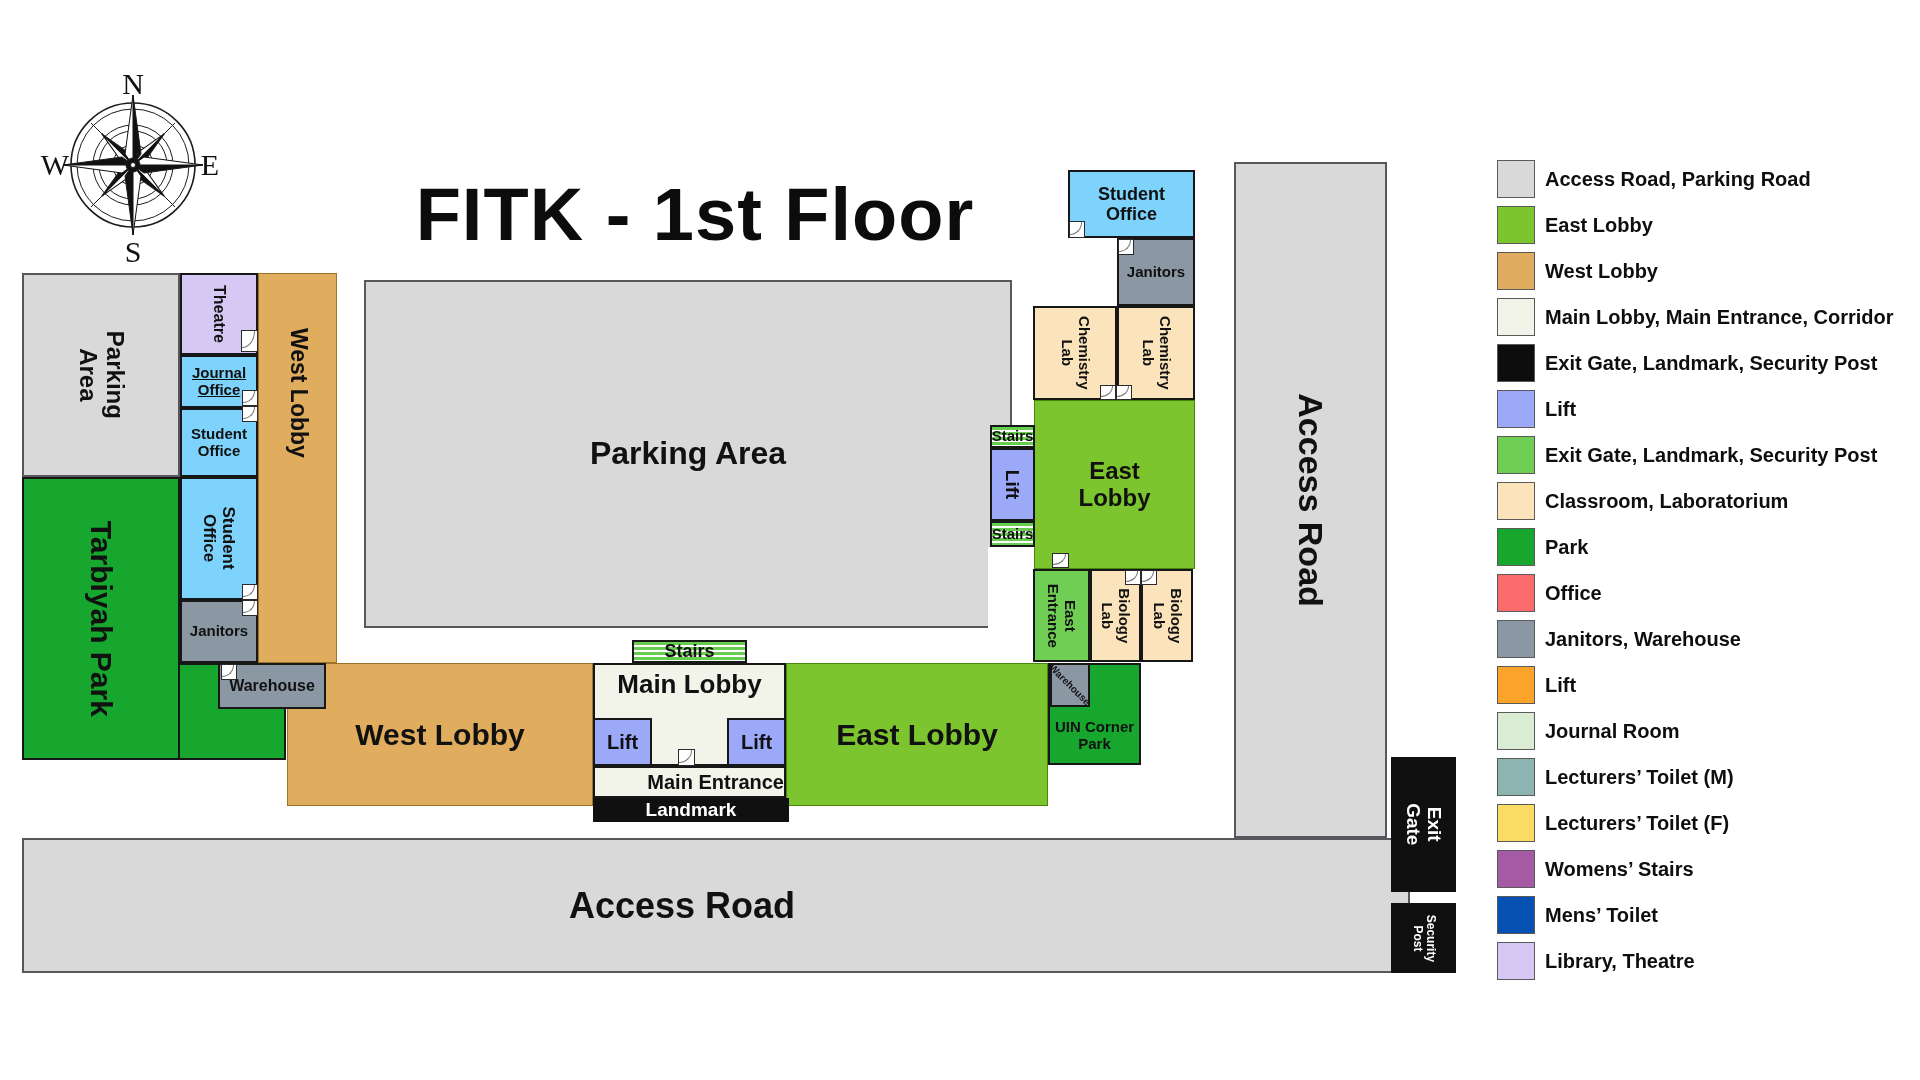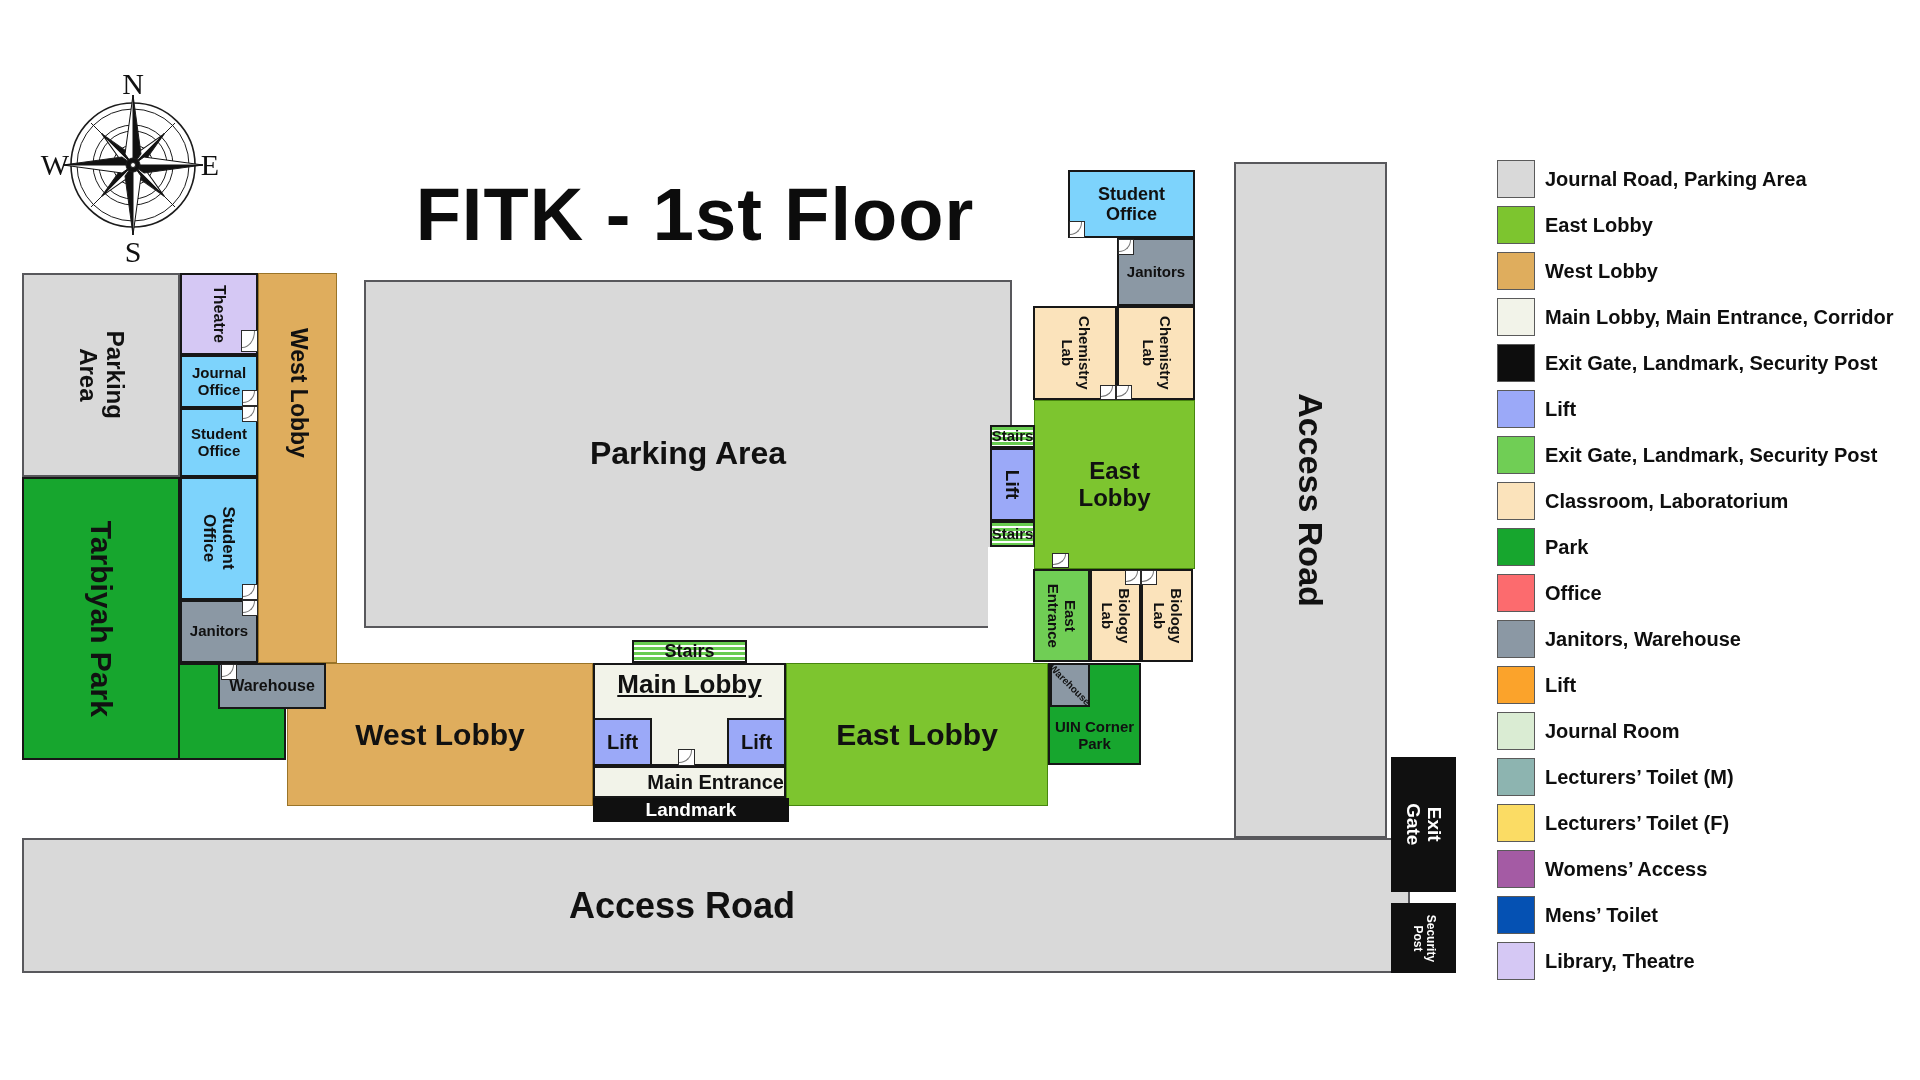--- a/index.html
+++ b/index.html
@@ -96,21 +96,21 @@
   </div>
   <div class="room f-park" style="left:22px;top:477px;width:158px;height:283px;">
     <span class="vt nw" style="font-size:30px;">Tarbiyah Park</span>
   </div>
   <div class="room f-park noborder" style="left:180px;top:663px;width:106px;height:97px;border:2px solid #171717;border-left:none;"></div>
 
   <div class="room f-lav" style="left:180px;top:273px;width:78px;height:82px;">
     <span class="vt nw" style="font-size:16px;">Theatre</span>
   </div>
   <div class="room f-office" style="left:180px;top:355px;width:78px;height:53px;font-size:15px;">
-    <span style="width:60px;">Journal Office</span>
+    <span style="width:60px;text-decoration:underline;">Journal Office</span>
   </div>
   <div class="room f-office" style="left:180px;top:408px;width:78px;height:69px;font-size:15px;">
     <span style="width:60px;">Student Office</span>
   </div>
   <div class="room f-office" style="left:180px;top:477px;width:78px;height:123px;">
     <span class="vt" style="width:80px;font-size:17px;">Student Office</span>
   </div>
   <div class="room f-jan" style="left:180px;top:600px;width:78px;height:63px;font-size:15px;">
     <span>Janitors</span>
   </div>
@@ -125,21 +125,21 @@
     <span>Parking Area</span>
   </div>
   <div style="position:absolute;left:988px;top:547px;width:26px;height:81px;background:#fff;z-index:2;"></div>
 
   <div class="room f-west b-west" style="left:287px;top:663px;width:306px;height:143px;font-size:30px;">
     <span>West Lobby</span>
   </div>
   <div class="room stripes" style="left:632px;top:640px;width:115px;height:23px;font-size:18px;z-index:3;">
     <span>Stairs</span>
   </div>
-  <div class="room f-main" style="left:593px;top:663px;width:193px;height:103px;align-items:flex-start;font-size:26px;padding-top:5px;text-decoration:underline;">
+  <div class="room f-main" style="left:593px;top:663px;width:193px;height:103px;align-items:flex-start;font-size:26px;padding-top:5px;">
     <span>Main Lobby</span>
   </div>
   <div class="room f-lift" style="left:593px;top:718px;width:59px;height:48px;font-size:20px;z-index:3;">
     <span>Lift</span>
   </div>
   <div class="room f-lift" style="left:727px;top:718px;width:59px;height:48px;font-size:20px;z-index:3;">
     <span>Lift</span>
   </div>
   <div class="room f-main" style="left:593px;top:766px;width:193px;height:32px;font-size:20px;z-index:3;justify-content:flex-end;">
     <span>Main Entrance</span>
@@ -219,21 +219,21 @@
   <div class="door" style="left:1118px;top:239px;width:16px;height:16px;"></div>
   <div class="door" style="left:1100px;top:385px;width:16px;height:15px;"></div>
   <div class="door" style="left:1116px;top:385px;width:16px;height:15px;"></div>
   <div class="door" style="left:1125px;top:570px;width:16px;height:15px;"></div>
   <div class="door" style="left:1141px;top:570px;width:16px;height:15px;"></div>
   <div class="door" style="left:1052px;top:553px;width:17px;height:15px;"></div>
 
   <div class="legend">
       <div class="lrow">
         <span class="lsw" style="background: rgb(217, 217, 217);"></span>
-        <span class="llb">Journal Road, Parking Area</span>
+        <span class="llb">Access Road, Parking Road</span>
       </div>
       <div class="lrow">
         <span class="lsw" style="background: rgb(125, 197, 47);"></span>
         <span class="llb">East Lobby</span>
       </div>
       <div class="lrow">
         <span class="lsw" style="background: rgb(223, 173, 93);"></span>
         <span class="llb">West Lobby</span>
       </div>
       <div class="lrow">
@@ -279,21 +279,21 @@
       <div class="lrow">
         <span class="lsw" style="background: rgb(141, 180, 176);"></span>
         <span class="llb">Lecturers’ Toilet (M)</span>
       </div>
       <div class="lrow">
         <span class="lsw" style="background: rgb(251, 220, 100);"></span>
         <span class="llb">Lecturers’ Toilet (F)</span>
       </div>
       <div class="lrow">
         <span class="lsw" style="background: rgb(164, 91, 164);"></span>
-        <span class="llb">Womens’ Access</span>
+        <span class="llb">Womens’ Stairs</span>
       </div>
       <div class="lrow">
         <span class="lsw" style="background: rgb(5, 81, 179);"></span>
         <span class="llb">Mens’ Toilet</span>
       </div>
       <div class="lrow">
         <span class="lsw" style="background: rgb(213, 200, 244);"></span>
         <span class="llb">Library, Theatre</span>
       </div>
     </div>

